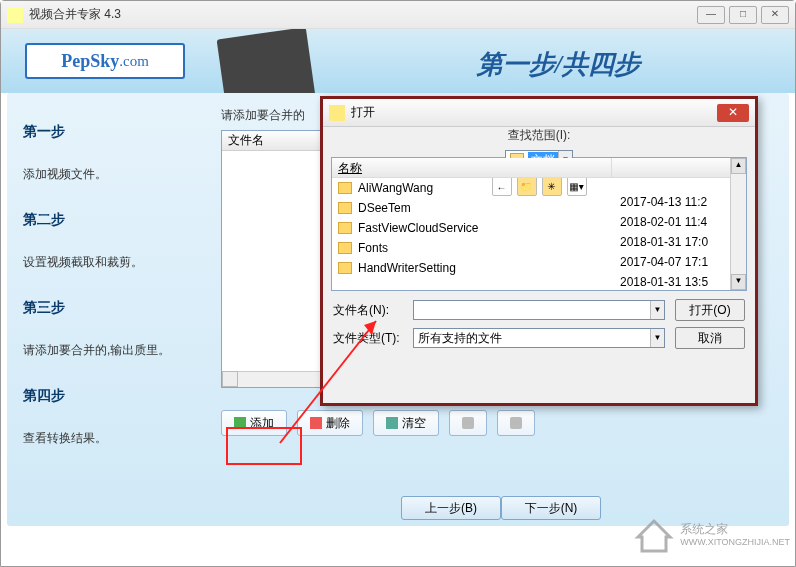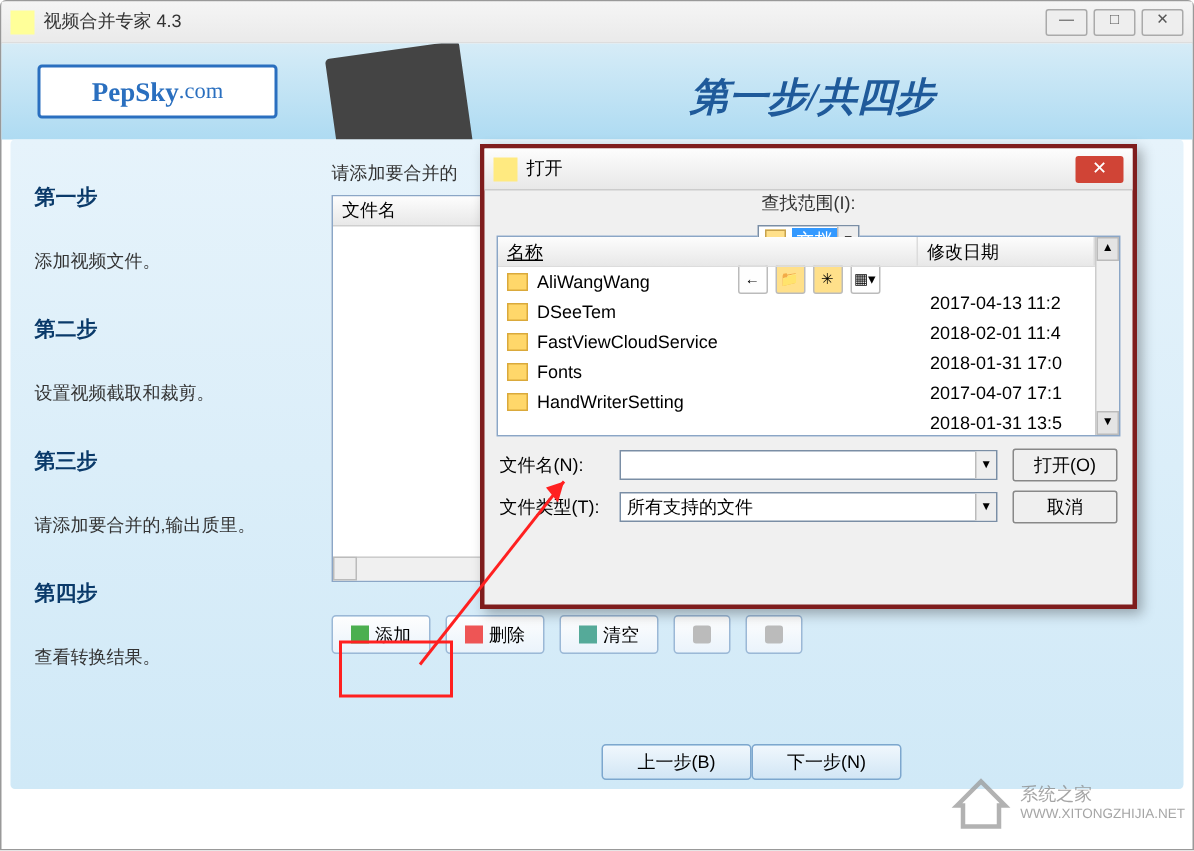--- a/index.html
+++ b/index.html
@@ -12,21 +12,21 @@
     .titlebar .title { flex: 1; color: #333; }
     .win-btns { display: flex; gap: 4px; }
     .win-btn { width: 28px; height: 18px; border: 1px solid #aaa; background: #eee; border-radius: 2px; text-align: center; line-height: 14px; color: #555; cursor: pointer; font-size: 10px; }
     
     
     .banner { height: 64px; position: relative; background: linear-gradient(#d6ecf7,#aedbf2); overflow: hidden; }
     .logo-box { position: absolute; left: 24px; top: 14px; width: 160px; height: 36px; background: #fff; border: 2px solid #2a6fbf; border-radius: 3px; display: flex; align-items: center; justify-content: center; }
     .logo-pepsky { font-family: Verdana; font-size: 18px; font-weight: bold; color: #2a6fbf; }
     .logo-com { font-family: Verdana; font-size: 15px; color: #2a6fbf; }
     .film-strip { position: absolute; left: 220px; top: 4px; width: 90px; height: 70px; background: #444; transform: rotate(-8deg); border-radius: 3px; }
-    .step-indicator { position: absolute; right: 172px; top: 18px; font-size: 26px; font-style: italic; color: #1f5a9a; font-family: KaiTi, serif; font-weight: bold; }
+    .step-indicator { position: absolute; right: 155px; top: 18px; font-size: 26px; font-style: italic; color: #1f5a9a; font-family: KaiTi, serif; font-weight: bold; }
     
     
     .body-area { position: absolute; top: 92px; left: 6px; right: 6px; bottom: 40px; background: linear-gradient(#e6f3fb,#d0e9f7); border-radius: 3px; }
     
     
     .steps { position: absolute; left: 16px; top: 30px; width: 180px; }
     .step { margin-bottom: 28px; }
     .step-title { font-weight: bold; font-size: 14px; color: #0a3a6a; margin-bottom: 8px; }
     .step-desc { color: #333; margin-top: 25px; }
     
@@ -203,21 +203,20 @@
       <div class="nav-ic">←</div>
       <div class="nav-ic yel">📁</div>
       <div class="nav-ic yel">✳</div>
       <div class="nav-ic">▦▾</div>
     </div>
   </div>
   <div class="open-listview">
     <div class="open-cols">
       <div class="open-colheader">
         <div class="colh name">名称</div>
-        <div class="colh date">修改日期</div>
       </div>
       <div class="open-rows">
         <div class="open-row">
           <span class="folder-ic"></span>
           <span class="row-name">AliWangWang</span>
           <span class="row-date">2017-04-13 11:2</span>
         </div>
         <div class="open-row">
           <span class="folder-ic"></span>
           <span class="row-name">DSeeTem</span>

